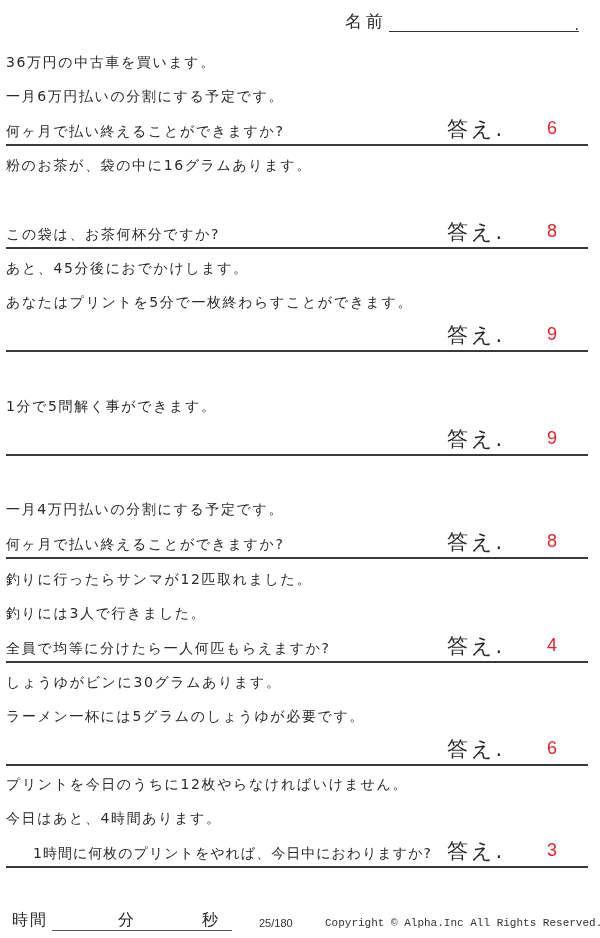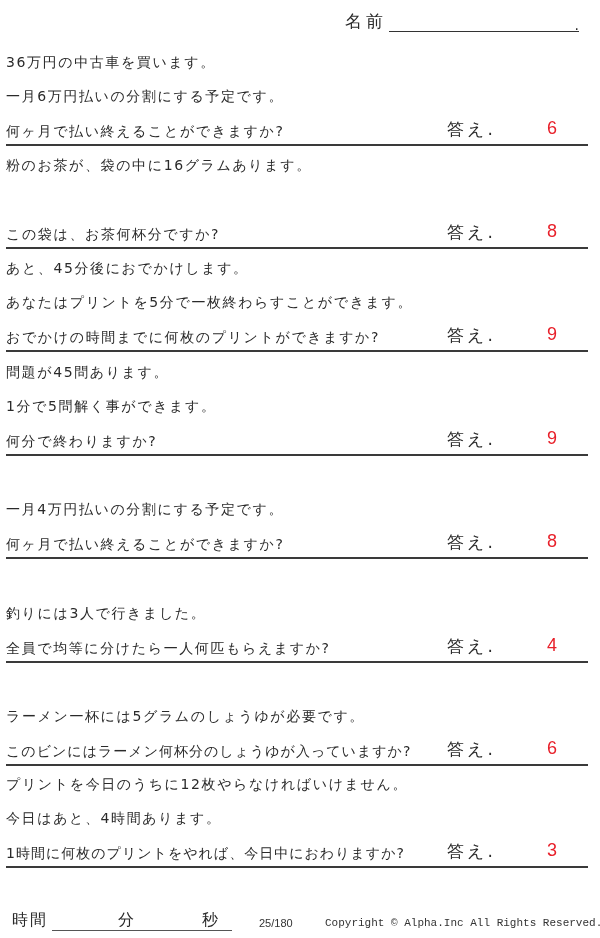--- a/index.html
+++ b/index.html
@@ -22,21 +22,21 @@
       position: absolute; left: 6px; width: 582px; height: 103px;
     }
     .problem .line {
       position: absolute; left: 0; font-size: 14px; letter-spacing: 1.6px;
       white-space: nowrap; line-height: 16px;
     }
     .problem .l1 { top: 9px; }
     .problem .l2 { top: 43px; }
     .problem .l3 { top: 78px; }
     .answer-label {
-      position: absolute; left: 441px; top: 74px; font-size: 17px;
+      position: absolute; left: 441px; top: 74px; font-size: 21px;
       letter-spacing: 3px; line-height: 20px; white-space: nowrap;
     }
     .answer-value {
       position: absolute; left: 541px; top: 73px; font-size: 18px;
       color: #e8202a; line-height: 20px; font-family: "Liberation Sans", sans-serif;
     }
     .rule {
       position: absolute; left: 0; right: 0; top: 99px; height: 0;
       border-top: 2px solid #3a3a3a;
     }
@@ -82,63 +82,61 @@
   <div class="line l1">粉のお茶が、袋の中に16グラムあります。</div>
   <div class="line l3">この袋は、お茶何杯分ですか?</div>
   <div class="answer-label">答え.</div>
   <div class="answer-value">8</div>
   <div class="rule"></div>
 </div>
 
 <div class="problem" style="top:251px;">
   <div class="line l1">あと、45分後におでかけします。</div>
   <div class="line l2">あなたはプリントを5分で一枚終わらすことができます。</div>
-  <div class="line l3">おでかけの時間までに何枚のプリントができますか?</div>
   <div class="answer-label">答え.</div>
   <div class="answer-value">9</div>
   <div class="rule"></div>
 </div>
 
 <div class="problem" style="top:355px;">
-  <div class="line l1">問題が45問あります。</div>
   <div class="line l2">1分で5問解く事ができます。</div>
-  <div class="line l3">何分で終わりますか?</div>
   <div class="answer-label">答え.</div>
   <div class="answer-value">9</div>
   <div class="rule"></div>
 </div>
 
 <div class="problem" style="top:458px;">
   <div class="line l2">一月4万円払いの分割にする予定です。</div>
   <div class="line l3">何ヶ月で払い終えることができますか?</div>
   <div class="answer-label">答え.</div>
   <div class="answer-value">8</div>
   <div class="rule"></div>
 </div>
 
 <div class="problem" style="top:562px;">
+  <div class="line l1">釣りに行ったらサンマが12匹取れました。</div>
   <div class="line l2">釣りには3人で行きました。</div>
   <div class="line l3">全員で均等に分けたら一人何匹もらえますか?</div>
   <div class="answer-label">答え.</div>
   <div class="answer-value">4</div>
   <div class="rule"></div>
 </div>
 
 <div class="problem" style="top:665px;">
+  <div class="line l1">しょうゆがビンに30グラムあります。</div>
   <div class="line l2">ラーメン一杯には5グラムのしょうゆが必要です。</div>
-  <div class="line l3" style="letter-spacing:1px;">このビンにはラーメン何杯分のしょうゆが入っていますか?</div>
   <div class="answer-label">答え.</div>
   <div class="answer-value">6</div>
   <div class="rule"></div>
 </div>
 
 <div class="problem" style="top:767px;">
   <div class="line l1">プリントを今日のうちに12枚やらなければいけません。</div>
   <div class="line l2">今日はあと、4時間あります。</div>
-  <div class="line l3" style="letter-spacing:1px;">1時間に何枚のプリントをやれば、今日中におわりますか?</div>
+  <div class="line l3" style="letter-spacing:1px;margin-left:27px;">1時間に何枚のプリントをやれば、今日中におわりますか?</div>
   <div class="answer-label">答え.</div>
   <div class="answer-value">3</div>
   <div class="rule"></div>
 </div>
 
 <div class="footer">
   <span class="timer-label">時間</span>
   <span class="timer-line"></span>
   <span class="timer-min">分</span>
   <span class="timer-sec">秒</span>

